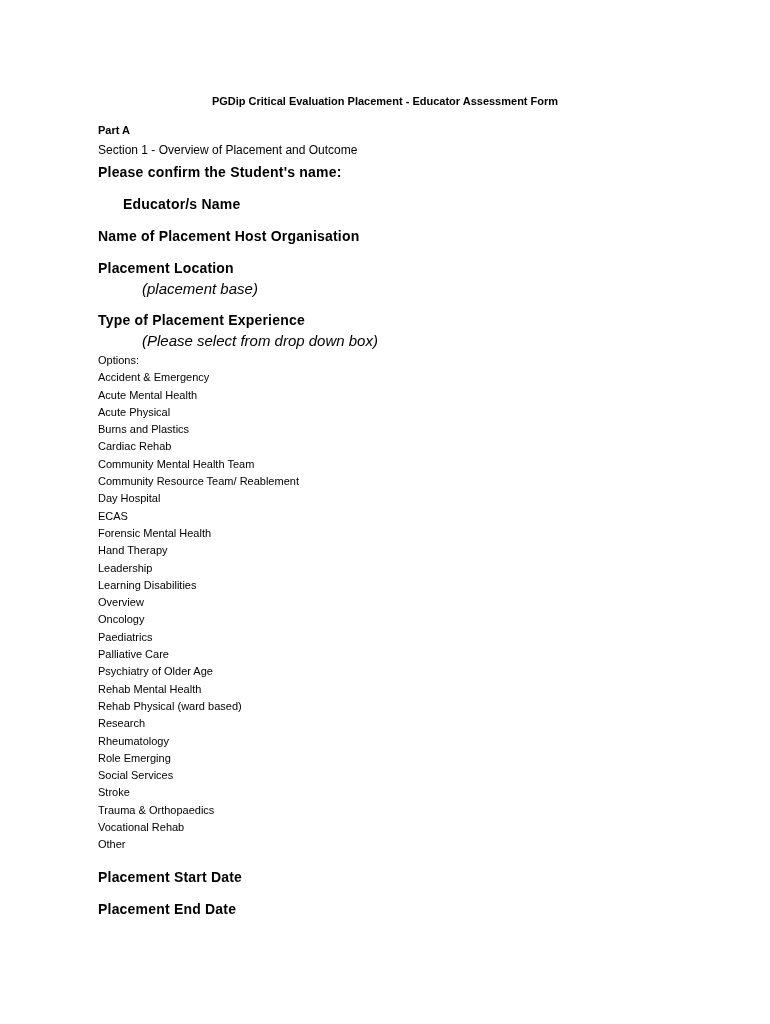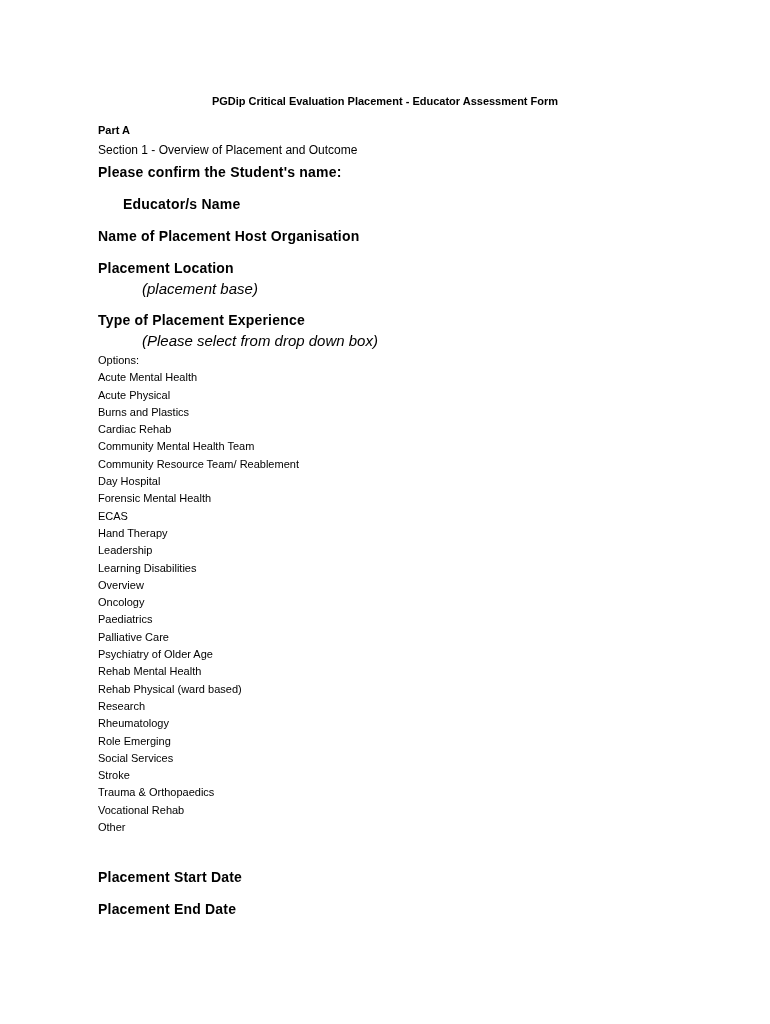--- a/index.html
+++ b/index.html
@@ -98,29 +98,30 @@
   <div class="abs label" style="top:262px;">Placement Location</div>
 
   <div class="abs hint" style="top:281px;">(placement base)</div>
 
   <div class="abs label" style="top:314px;">Type of Placement Experience</div>
 
   <div class="abs hint" style="top:333px;">(Please select from drop down box)</div>
 
   <ul class="options">
     <li>Options:</li>
+    <li>Accident &amp; Emergency</li>
     <li>Acute Mental Health</li>
     <li>Acute Physical</li>
     <li>Burns and Plastics</li>
     <li>Cardiac Rehab</li>
     <li>Community Mental Health Team</li>
     <li>Community Resource Team/ Reablement</li>
     <li>Day Hospital</li>
+    <li>ECAS</li>
     <li>Forensic Mental Health</li>
-    <li>ECAS</li>
     <li>Hand Therapy</li>
     <li>Leadership</li>
     <li>Learning Disabilities</li>
     <li>Overview</li>
     <li>Oncology</li>
     <li>Paediatrics</li>
     <li>Palliative Care</li>
     <li>Psychiatry of Older Age</li>
     <li>Rehab Mental Health</li>
     <li>Rehab Physical (ward based)</li>

